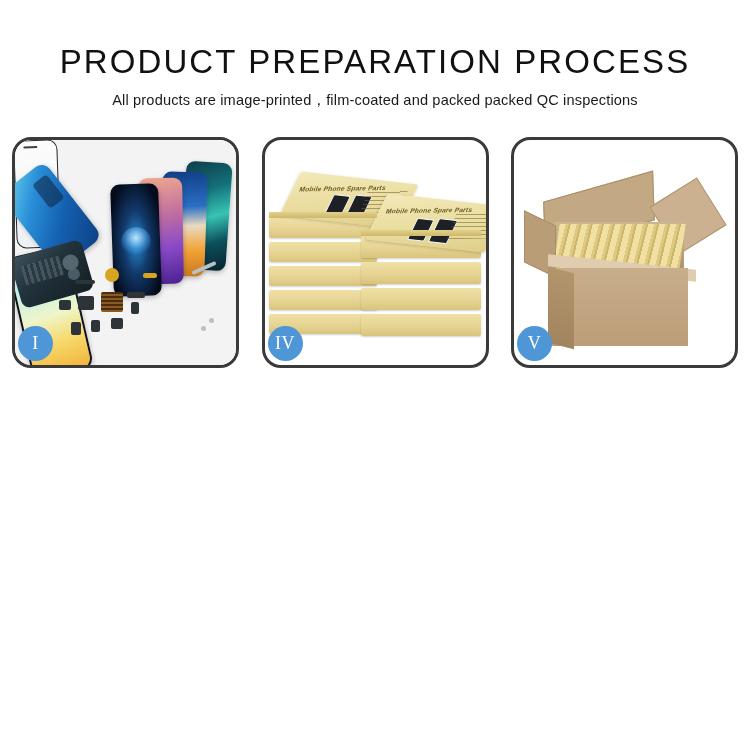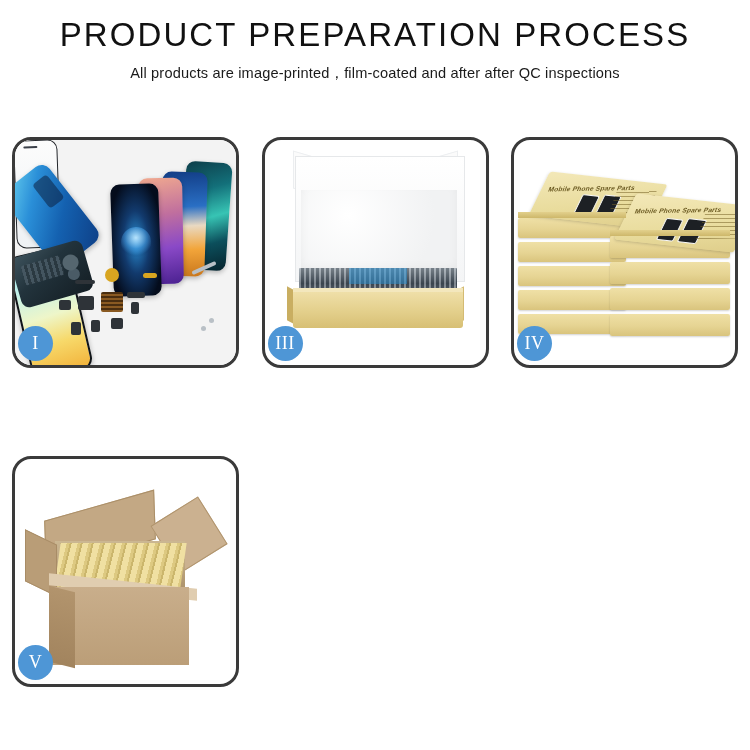--- a/index.html
+++ b/index.html
@@ -18,21 +18,21 @@
   }
   .page {
     width: 750px;
     height: 750px;
     position: relative;
     background: #ffffff;
   }
 
   
   .header {
-    padding-top: 18px;
+    padding-top: 45px;
     text-align: center;
   }
   .title {
     font-family: "Liberation Sans", sans-serif;
     font-size: 33px;
     font-weight: 500;
     letter-spacing: 2.1px;
     color: #111111;
     line-height: 1.05;
     white-space: nowrap;
@@ -381,21 +381,21 @@
     transform: skewX(-34deg);
   }
 </style>
 </head>
 <body>
 
 <div class="page">
 
   <div class="header">
     <div class="title">PRODUCT PREPARATION PROCESS</div>
-    <div class="subtitle">All products are image-printed，film-coated and after after QC inspections</div>
+    <div class="subtitle">All products are image-printed，film-coated and packed packed QC inspections</div>
   </div>
 
   <div class="grid">
 
     <div class="panel">
       <div class="panel-stage">
         <div class="p1-bg"></div>
 
         <div class="ph ph-a"></div>
         <div class="ph ph-b"></div>
@@ -420,35 +420,20 @@
         <div class="part" style="left:76px;top:180px;width:9px;height:12px;"></div>
         <div class="part" style="left:56px;top:182px;width:10px;height:13px;"></div>
         <div class="part silver round" style="left:186px;top:186px;width:5px;height:5px;"></div>
         <div class="part silver round" style="left:194px;top:178px;width:5px;height:5px;"></div>
         <div class="part silver" style="left:176px;top:126px;width:26px;height:4px;transform:rotate(-24deg);"></div>
       </div>
       <div class="badge">I</div>
     </div>
 
 
-    <div class="panel">
-      <div class="panel-stage">
-        <div class="b3-flapL"></div>
-        <div class="b3-flapR"></div>
-        <div class="b3-backwall"></div>
-        <div class="b3-foam"></div>
-        <div class="b3-content"></div>
-        <div class="b3-content-blue"></div>
-        <div class="b3-lipL"></div>
-        <div class="b3-lipR"></div>
-        <div class="b3-rim"></div>
-        <div class="b3-front"></div>
-      </div>
-      <div class="badge">III</div>
-    </div>
 
     <div class="panel">
       <div class="panel-stage">
         <div class="stack">
 
           <div class="sbox" style="left:0px;top:54px;width:108px;height:20px;"></div>
           <div class="sbox" style="left:0px;top:78px;width:108px;height:20px;"></div>
           <div class="sbox" style="left:0px;top:102px;width:108px;height:20px;"></div>
           <div class="sbox" style="left:0px;top:126px;width:108px;height:20px;"></div>
           <div class="sbox" style="left:0px;top:150px;width:108px;height:20px;"></div>

